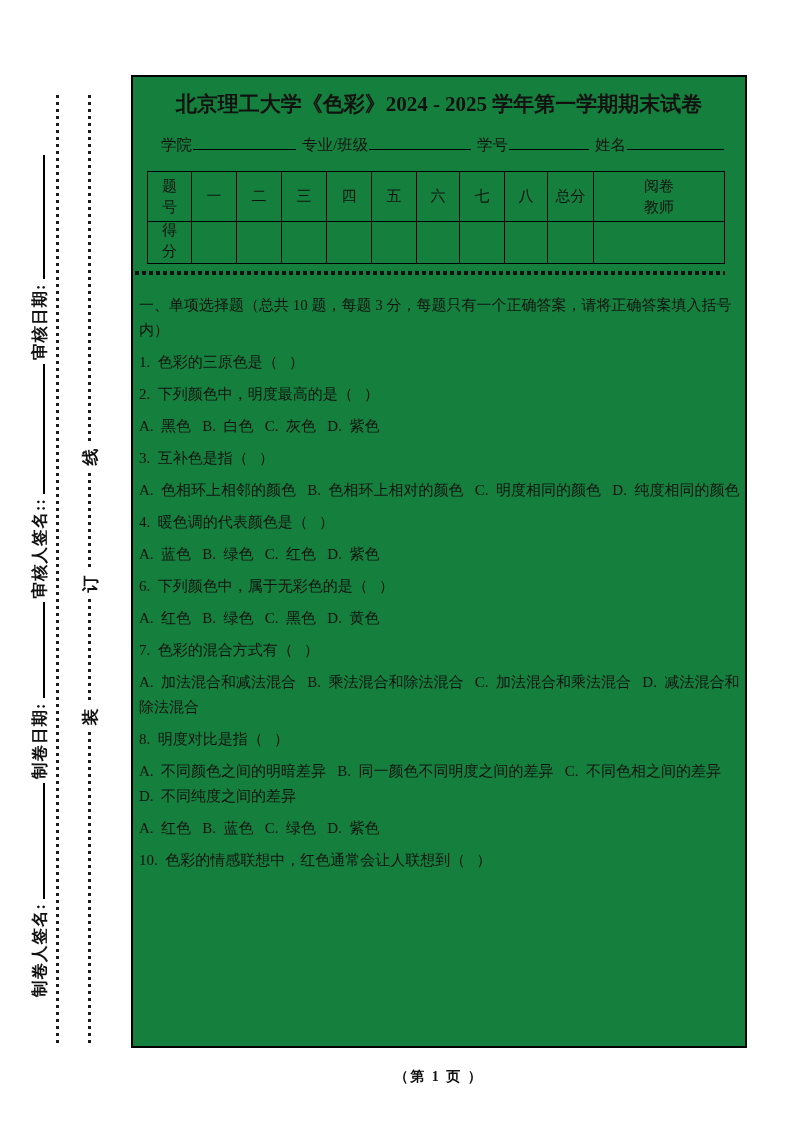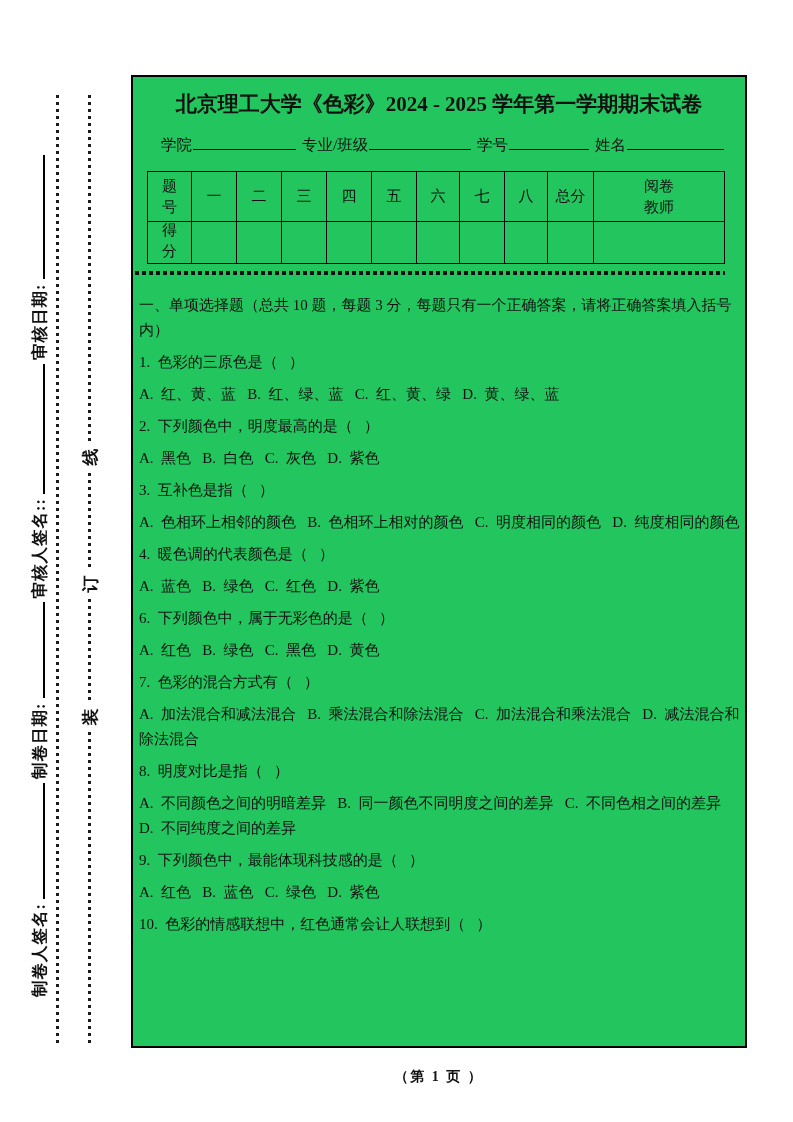--- a/index.html
+++ b/index.html
@@ -35,21 +35,21 @@
     display:inline-block;height:0;border-bottom:2px solid #000;
     margin:0 4px;vertical-align:baseline;
   }
   .m-blank.b1{width:116px;}
   .m-blank.b2{width:96px;}
   .m-blank.b3{width:130px;}
   .m-blank.b4{width:124px;}
   
   .sheet{
     position:absolute;left:131px;top:75px;width:612px;height:969px;
-    border:2px solid #000;background:#22c55e;box-sizing:content-box;
+    border:2px solid #000;background:#15803d;box-sizing:content-box;
   }
   .exam-title{
     margin:13px 8px 0;text-align:center;
     font-size:21px;font-weight:bold;white-space:pre-wrap;
   }
   .fields{
     margin:17px 6px 13px 28px;white-space:nowrap;font-size:15.5px;
   }
   .field{margin-right:2px;}
   .f-blank{
@@ -155,42 +155,40 @@
     </tr>
   </tbody>
     </table>
 
   <div class="dotsep"></div>
 
   <div class="qarea">
     <p class="section-title">一、单项选择题（总共 10 题，每题 3 分，每题只有一个正确答案，请将正确答案填入括号内）</p>
 
     <p class="q-text">1.  色彩的三原色是（   ）</p>
-    <p class="q-opts">A.  红、黄、蓝   B.  红、绿、蓝   C.  红、黄、绿   D.  黄、绿、蓝</p>
 
     <p class="q-text">2.  下列颜色中，明度最高的是（   ）</p>
     <p class="q-opts">A.  黑色   B.  白色   C.  灰色   D.  紫色</p>
 
     <p class="q-text">3.  互补色是指（   ）</p>
     <p class="q-opts">A.  色相环上相邻的颜色   B.  色相环上相对的颜色   C.  明度相同的颜色   D.  纯度相同的颜色</p>
 
     <p class="q-text">4.  暖色调的代表颜色是（   ）</p>
     <p class="q-opts">A.  蓝色   B.  绿色   C.  红色   D.  紫色</p>
 
 
     <p class="q-text">6.  下列颜色中，属于无彩色的是（   ）</p>
     <p class="q-opts">A.  红色   B.  绿色   C.  黑色   D.  黄色</p>
 
     <p class="q-text">7.  色彩的混合方式有（   ）</p>
     <p class="q-opts">A.  加法混合和减法混合   B.  乘法混合和除法混合   C.  加法混合和乘法混合   D.  减法混合和除法混合</p>
 
     <p class="q-text">8.  明度对比是指（   ）</p>
     <p class="q-opts">A.  不同颜色之间的明暗差异   B.  同一颜色不同明度之间的差异   C.  不同色相之间的差异   D.  不同纯度之间的差异</p>
 
-    <p class="q-text">9.  下列颜色中，最能体现科技感的是（   ）</p>
     <p class="q-opts">A.  红色   B.  蓝色   C.  绿色   D.  紫色</p>
 
     <p class="q-text">10.  色彩的情感联想中，红色通常会让人联想到（   ）</p>
 
   </div>
 </div>
 
 <div class="page-footer">（第 1 页 ）</div>
 
 </body></html>

